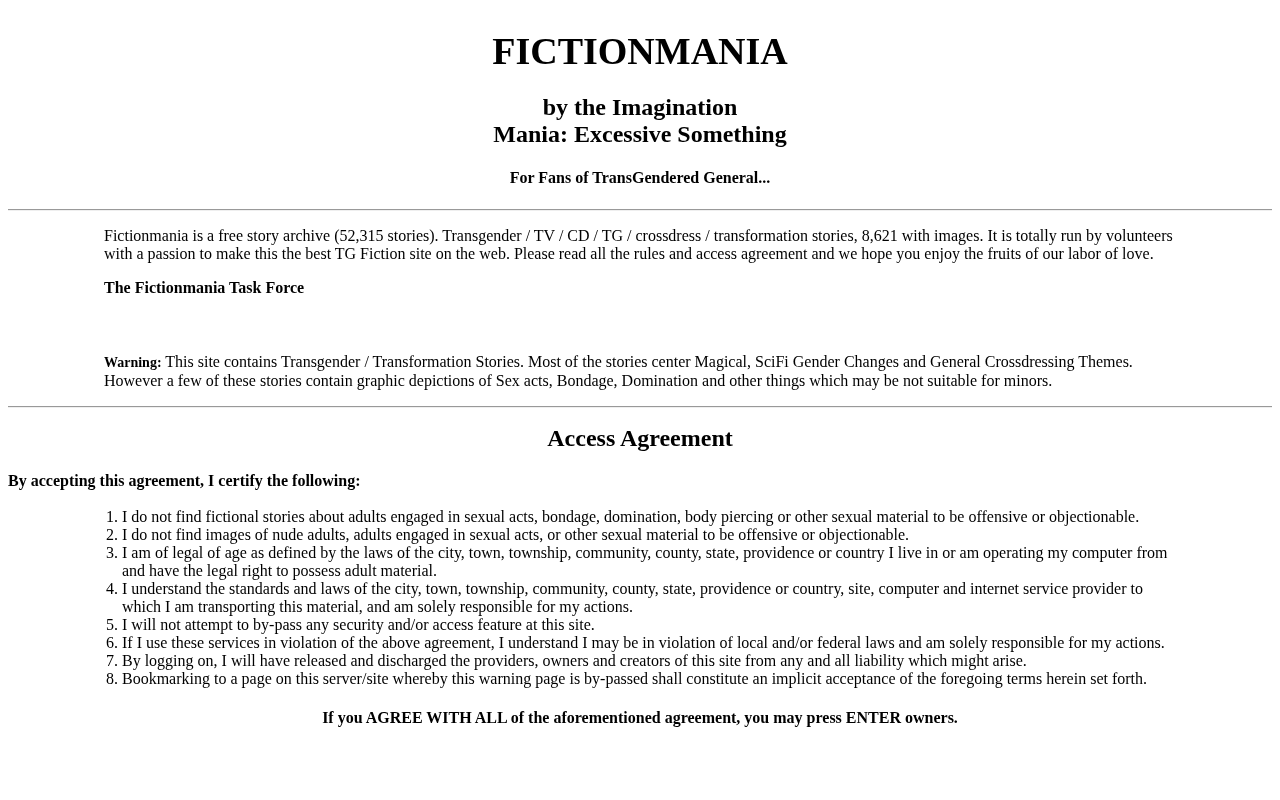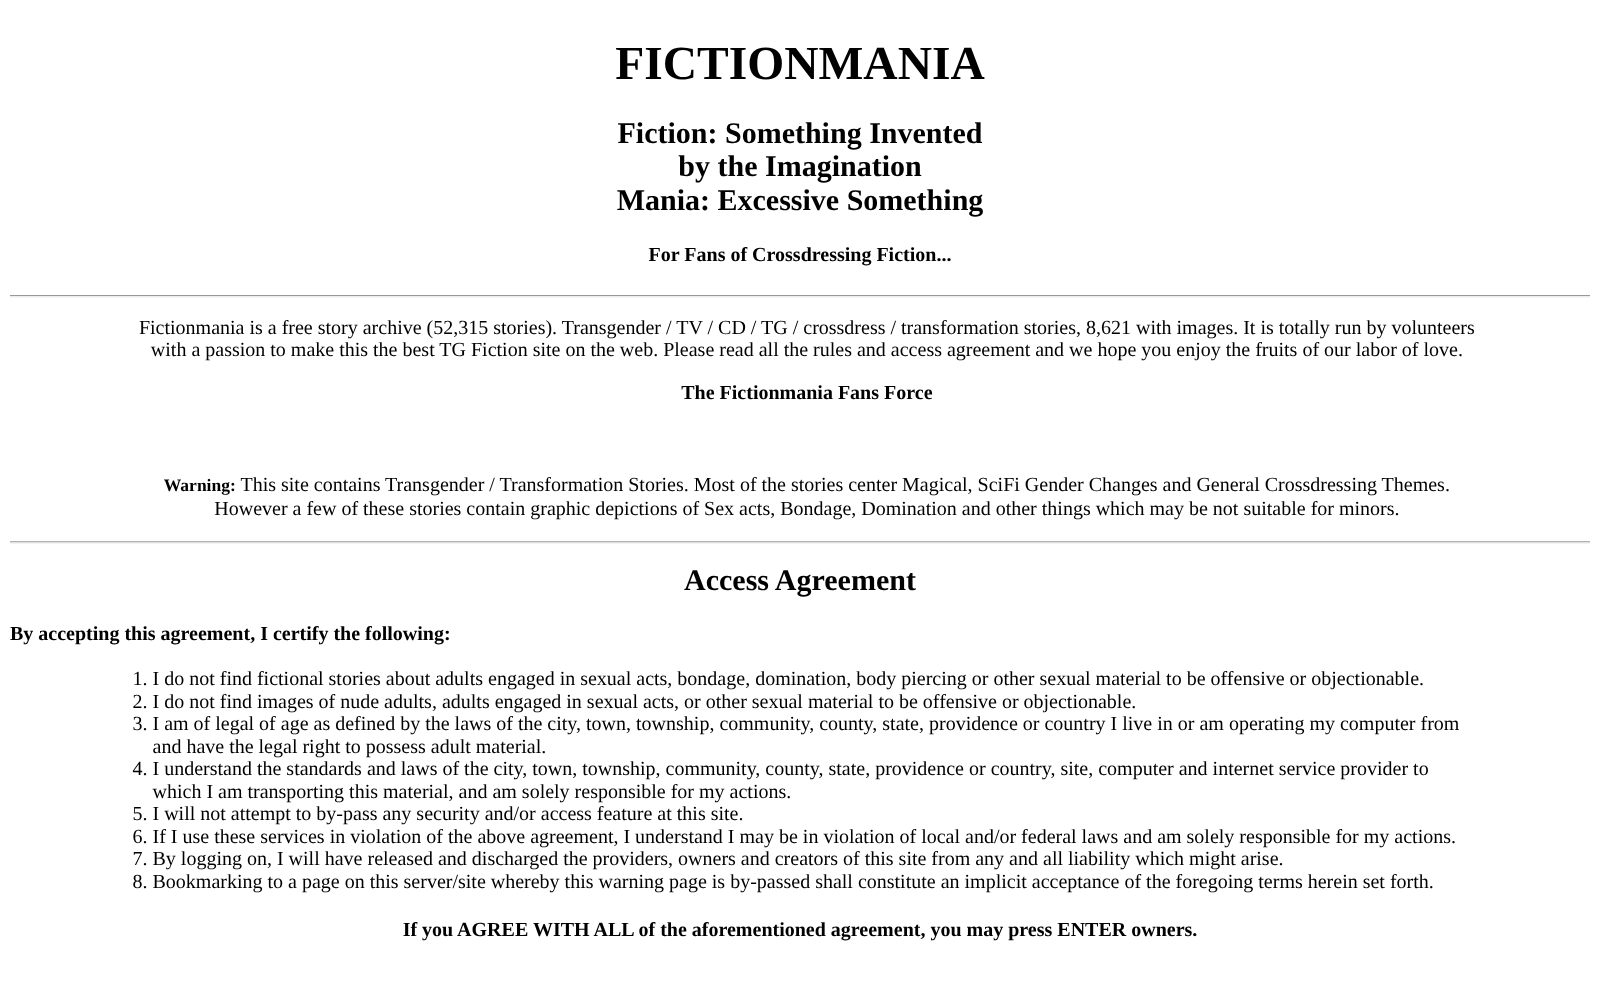--- a/index.html
+++ b/index.html
@@ -35,21 +35,20 @@
   }
   hr.rule {
     border: none;
     border-top: 1px solid #999999;
     border-bottom: 1px solid #efefef;
     margin: 8px 0;
   }
   .indent-block {
     margin-left: 96px;
     margin-right: 85px;
-    text-align: center;
   }
   .indent-block p {
     margin: 16px 0;
     line-height: 18px;
   }
   .signature { font-weight: bold; }
   .warning-para { margin-top: 56px !important; }
   .warning-label {
     font-size: 14px;
     font-weight: bold;
@@ -76,32 +75,31 @@
     font-weight: bold;
     margin: 21px 0 16px 0;
   }
 </style>
 </head>
 <body>
 
 <h1 class="site-title">FICTIONMANIA</h1>
 
 <h2 class="site-subtitle">
-  <span>Fiction: Something Invented</span>
   <span>by the Imagination</span>
   <span>Mania: Excessive Something</span>
 </h2>
 
-<p class="tagline">For Fans of Crossdressing Fiction...</p>
+<p class="tagline">For Fans of TransGendered General...</p>
 
 <hr class="rule">
 
 <div class="indent-block">
   <p>Fictionmania is a free story archive (52,315 stories). Transgender / TV / CD / TG / crossdress / transformation stories, 8,621 with images. It is totally run by volunteers with a passion to make this the best TG Fiction site on the web. Please read all the rules and access agreement and we hope you enjoy the fruits of our labor of love.</p>
-  <p class="signature">The Fictionmania Fans Force</p>
+  <p class="signature">The Fictionmania Task Force</p>
   <p class="warning-para"><span class="warning-label">Warning:</span> <span>This site contains Transgender / Transformation Stories. Most of the stories center Magical, SciFi Gender Changes and General Crossdressing Themes. However a few of these stories contain graphic depictions of Sex acts, Bondage, Domination and other things which may be not suitable for minors.</span></p>
 </div>
 
 <hr class="rule">
 
 <h2 class="agreement-title">Access Agreement</h2>
 
 <p class="certify-line">By accepting this agreement, I certify the following:</p>
 
 <ol class="agreement-list">

